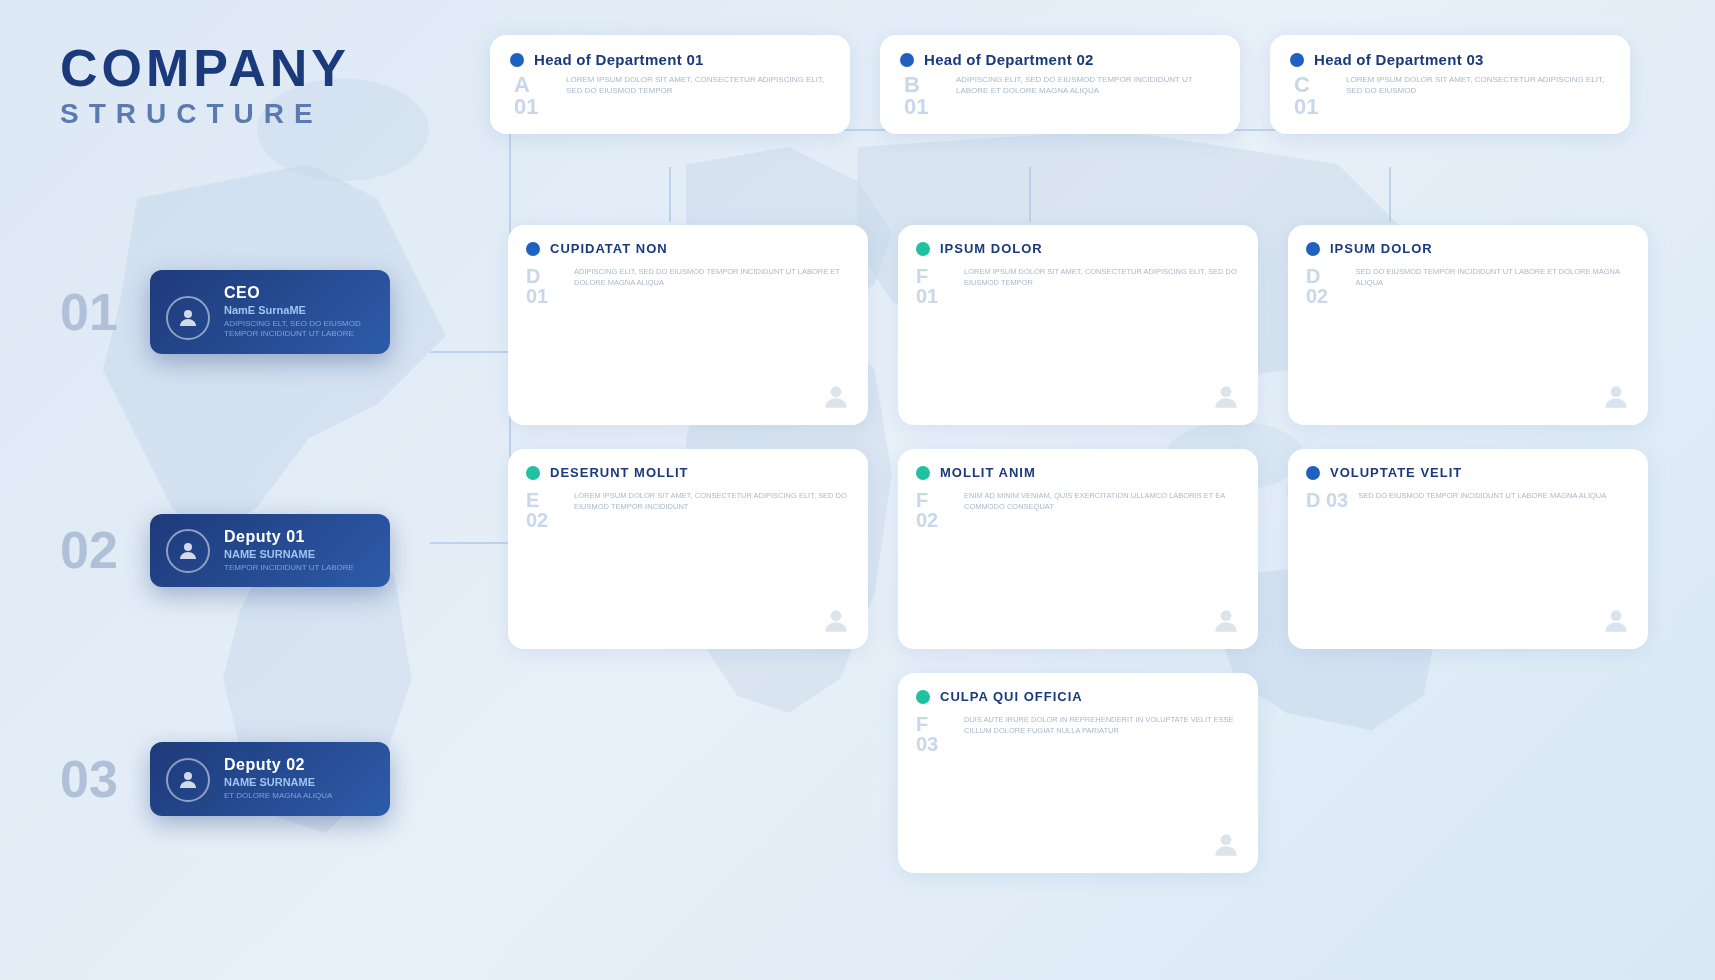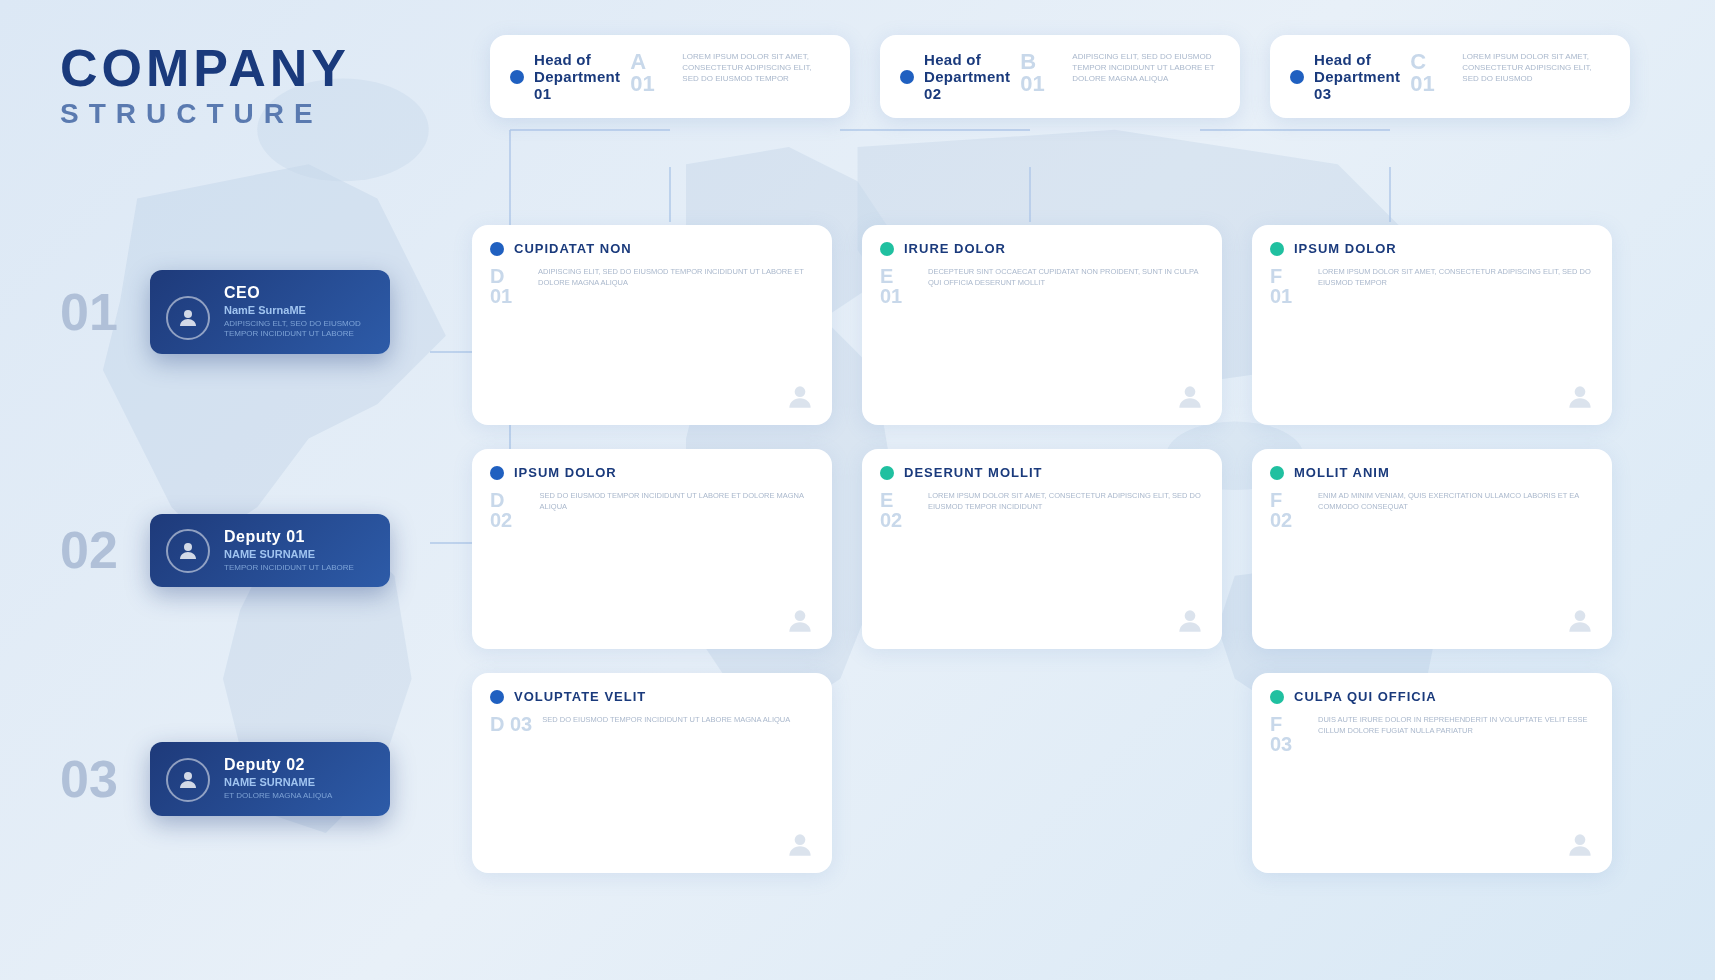--- a/index.html
+++ b/index.html
@@ -145,21 +145,21 @@
       gap: 30px;
     }
 
     .header-card {
       background: #ffffff;
       border-radius: 16px;
       padding: 16px 20px;
       width: 360px;
       box-shadow: 0 4px 20px rgba(100,140,200,0.18);
       display: flex;
-      flex-direction: row;
+      flex-direction: column;
       gap: 6px;
     }
 
     .header-card-top {
       display: flex;
       align-items: center;
       gap: 10px;
     }
 
     .dot-blue {
@@ -202,21 +202,21 @@
     .card-text {
       font-size: 8px;
       color: #aab8cc;
       line-height: 1.4;
     }
 
     
     .dept-grid {
       position: absolute;
       top: 225px;
-      left: 472px;
+      left: 508px;
       display: grid;
       grid-template-columns: repeat(3, 360px);
       grid-template-rows: repeat(3, 200px);
       gap: 24px 30px;
     }
 
     .dept-card {
       background: #ffffff;
       border-radius: 16px;
       padding: 16px 18px 12px 18px;
@@ -432,36 +432,20 @@
     <div class="dept-avatar">
       <svg viewBox="0 0 24 24" xmlns="http://www.w3.org/2000/svg">
         <circle cx="12" cy="8" r="4"></circle>
         <path d="M4 20c0-4 3.6-7 8-7s8 3 8 7"></path>
       </svg>
     </div>
   </div>
       <div class="dept-card">
     <div class="dept-card-header">
       <div class="dot-teal"></div>
-      <div class="dept-title">IRURE DOLOR</div>
-    </div>
-    <div class="dept-body">
-      <div class="dept-code">E 01</div>
-      <div class="dept-desc">DECEPTEUR SINT OCCAECAT CUPIDATAT NON PROIDENT, SUNT IN CULPA QUI OFFICIA DESERUNT MOLLIT</div>
-    </div>
-    <div class="dept-avatar">
-      <svg viewBox="0 0 24 24" xmlns="http://www.w3.org/2000/svg">
-        <circle cx="12" cy="8" r="4"></circle>
-        <path d="M4 20c0-4 3.6-7 8-7s8 3 8 7"></path>
-      </svg>
-    </div>
-  </div>
-      <div class="dept-card">
-    <div class="dept-card-header">
-      <div class="dot-teal"></div>
       <div class="dept-title">IPSUM DOLOR</div>
     </div>
     <div class="dept-body">
       <div class="dept-code">F 01</div>
       <div class="dept-desc">LOREM IPSUM DOLOR SIT AMET, CONSECTETUR ADIPISCING ELIT, SED DO EIUSMOD TEMPOR</div>
     </div>
     <div class="dept-avatar">
       <svg viewBox="0 0 24 24" xmlns="http://www.w3.org/2000/svg">
         <circle cx="12" cy="8" r="4"></circle>
         <path d="M4 20c0-4 3.6-7 8-7s8 3 8 7"></path>

